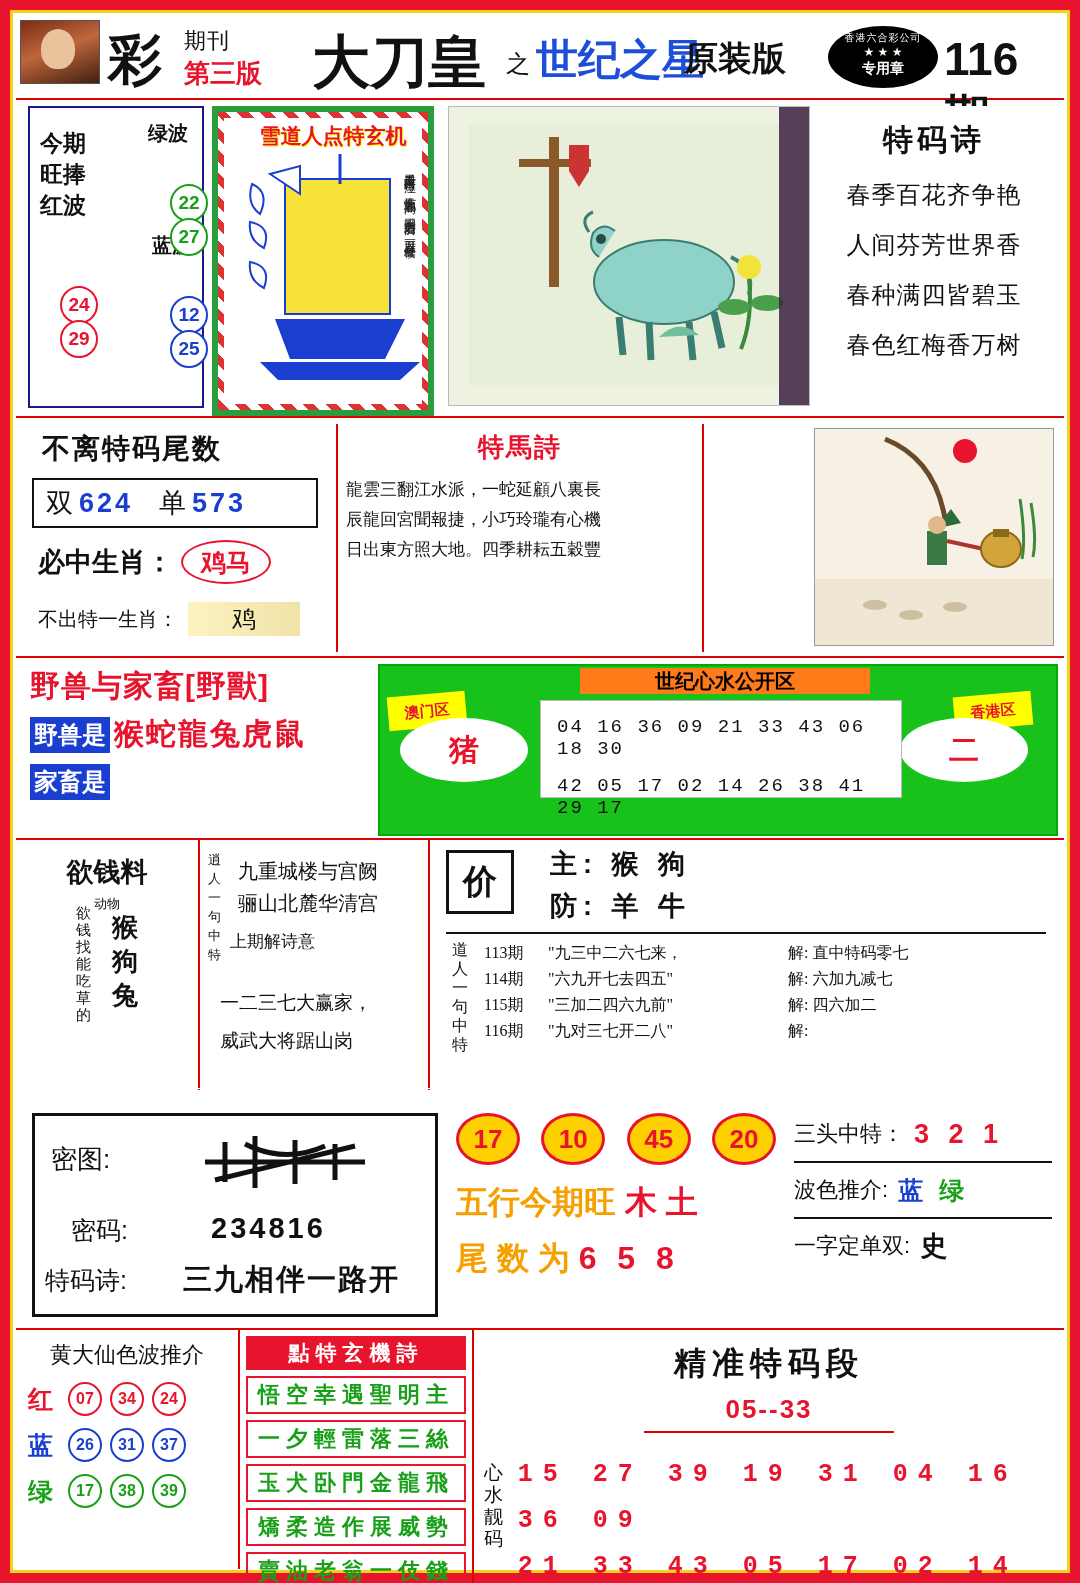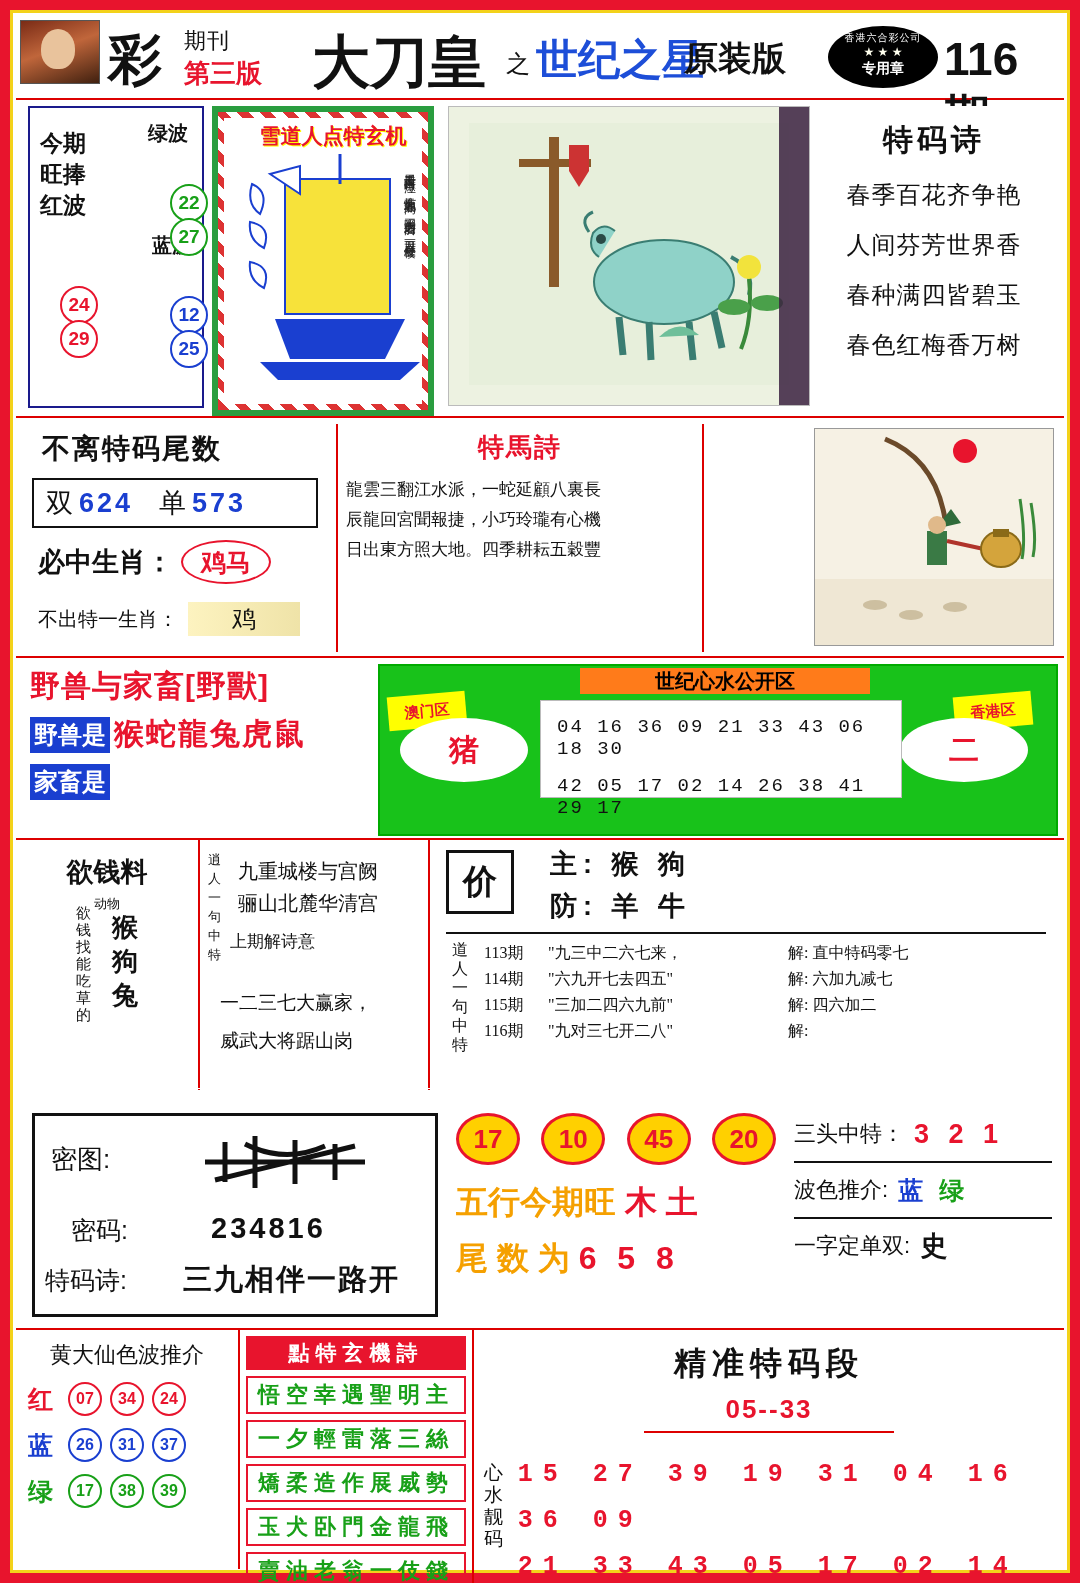--- a/index.html
+++ b/index.html
@@ -427,22 +427,22 @@
         <div class="lbl g">绿</div>
         <div class="sball" style="border-color:#18a018;color:#18a018">17</div>
         <div class="sball" style="border-color:#18a018;color:#18a018">38</div>
         <div class="sball" style="border-color:#18a018;color:#18a018">39</div>
       </div>
     </div>
     <div class="r6-c2">
       <div class="dxj-title">點特玄機詩</div>
       <div class="dxj-line">悟空幸遇聖明主</div>
       <div class="dxj-line">一夕輕雷落三絲</div>
+      <div class="dxj-line">玉犬卧門金龍飛</div>
       <div class="dxj-line">矯柔造作展威勢</div>
-      <div class="dxj-line">玉犬卧門金龍飛</div>
       <div class="dxj-line">賣油老翁一伎錢</div>
     </div>
     <div class="r6-c3">
       <div class="jz-title">精准特码段</div>
       <div class="jz-range">05--33</div>
       <div class="jz-hr"></div>
       <div class="xs-wrap">
         <div class="xs-lbl" style="white-space:pre-line">心水靓码</div>
         <div>
           <div class="xs-nums">15  27  39  19  31  04  16  36  09</div>

